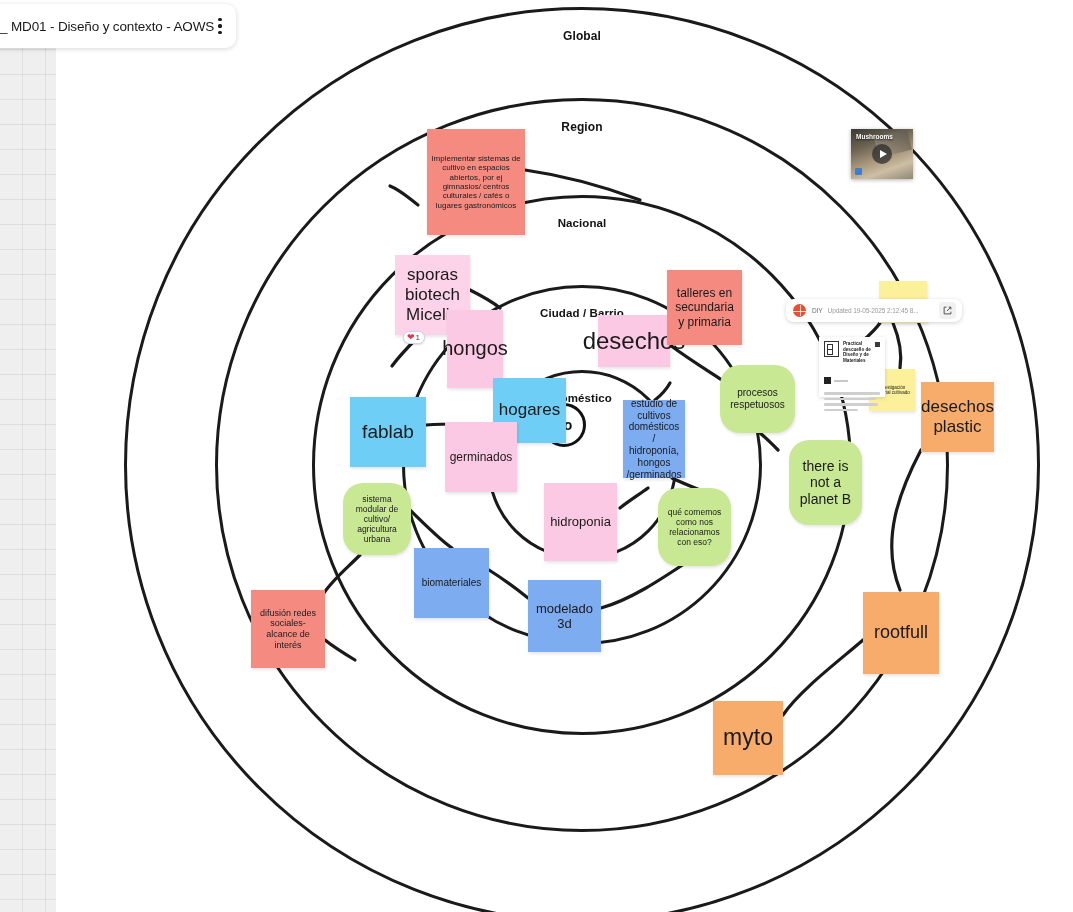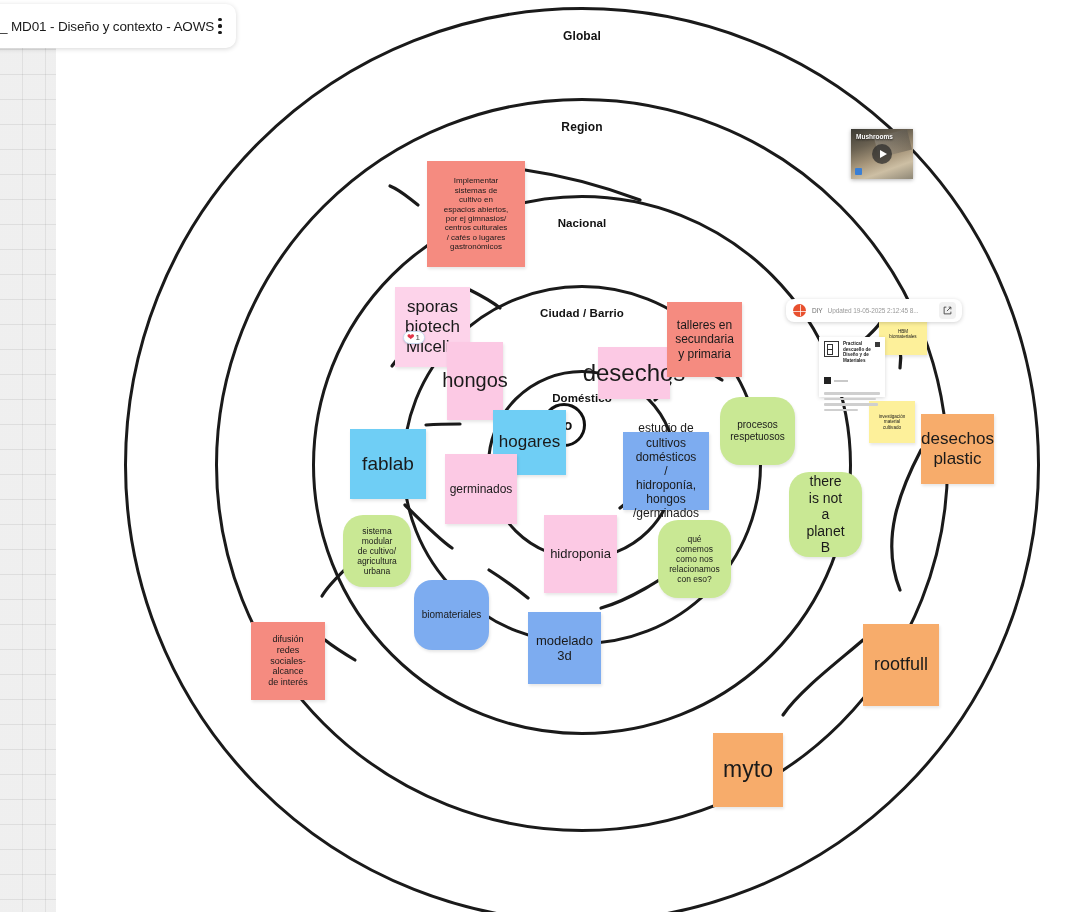--- a/index.html
+++ b/index.html
@@ -75,25 +75,24 @@
   #links { position: absolute; left: 0; top: 0; width: 1073px; height: 912px; pointer-events: none; }
   #links path { fill: none; stroke: #1a1a1a; stroke-width: 3.2px; stroke-linecap: round; }
 
   
   .note {
     position: absolute;
     display: flex; align-items: center; justify-content: center;
     text-align: center;
     color: #1a1a1a;
     line-height: 1.18;
-    padding: 16px;
+    padding: 4px;
     box-shadow: 1px 2px 3px rgba(0,0,0,0.10);
     word-wrap: break-word;
     z-index: 20;
-    margin-top: 32px;
   }
   .note.pink   { background: #fcc9e4; }
   .note.pink2  { background: #fdd3ea; }
   .note.blue   { background: #6fcef5; }
   .note.blue2  { background: #7dacf0; }
   .note.red    { background: #f58b80; }
   .note.green  { background: #c9e894; border-radius: 20px; }
   .note.orange { background: #f7ac6b; }
   .note.yellow { background: #fdf09a; }
 
@@ -262,27 +261,27 @@
 
   <div id="notes-layer">
       <div class="note red" style="left: 427px; top: 129px; width: 98px; height: 106px; font-size: 8px;">Implementar sistemas de cultivo en espacios abiertos, por ej gimnasios/ centros culturales / cafés o lugares gastronómicos</div>
       <div class="note pink2" style="left: 395px; top: 255px; width: 75px; height: 80px; font-size: 17px;">sporas biotech Micelio</div>
       <div class="note pink" style="left: 447px; top: 310px; width: 56px; height: 78px; font-size: 20px;">hongos</div>
       <div class="note pink" style="left: 598px; top: 315px; width: 72px; height: 52px; font-size: 24px;">desechos</div>
       <div class="note red" style="left: 667px; top: 270px; width: 75px; height: 75px; font-size: 12px;">talleres en secundaria y primaria</div>
       <div class="note blue" style="left: 493px; top: 378px; width: 73px; height: 65px; font-size: 17px;">hogares</div>
       <div class="note pink" style="left: 445px; top: 422px; width: 72px; height: 70px; font-size: 12px;">germinados</div>
       <div class="note blue" style="left: 350px; top: 397px; width: 76px; height: 70px; font-size: 19px;">fablab</div>
-      <div class="note blue2" style="left: 623px; top: 400px; width: 86px; height: 78px; font-size: 12px;">estudio de cultivos domésticos / hidroponía, hongos /germinados</div>
+      <div class="note blue2" style="left: 623px; top: 400px; width: 62px; height: 78px; font-size: 10px;">estudio de cultivos domésticos / hidroponía, hongos /germinados</div>
       <div class="note green" style="left: 720px; top: 365px; width: 75px; height: 68px; font-size: 10px;">procesos respetuosos</div>
       <div class="note green" style="left: 789px; top: 440px; width: 73px; height: 85px; font-size: 14px;">there is not a planet B</div>
       <div class="note green" style="left: 343px; top: 483px; width: 68px; height: 72px; font-size: 8.5px;">sistema modular de cultivo/ agricultura urbana</div>
       <div class="note pink" style="left: 544px; top: 483px; width: 73px; height: 78px; font-size: 13px;">hidroponia</div>
       <div class="note green" style="left: 658px; top: 488px; width: 73px; height: 78px; font-size: 8.5px;">qué comemos como nos relacionamos con eso?</div>
-      <div class="note blue2" style="left: 414px; top: 548px; width: 75px; height: 70px; font-size: 10px; border-radius: 18px;">biomateriales</div>
+      <div class="note blue2" style="left: 414px; top: 548px; width: 75px; height: 70px; font-size: 10px;">biomateriales</div>
       <div class="note blue2" style="left: 528px; top: 580px; width: 73px; height: 72px; font-size: 13px;">modelado 3d</div>
       <div class="note red" style="left: 251px; top: 590px; width: 74px; height: 78px; font-size: 9px;">difusión redes sociales- alcance de interés</div>
       <div class="note orange" style="left: 921px; top: 382px; width: 73px; height: 70px; font-size: 17px;">desechos plastic</div>
       <div class="note orange" style="left: 863px; top: 592px; width: 76px; height: 82px; font-size: 18px;">rootfull</div>
       <div class="note orange" style="left: 713px; top: 701px; width: 70px; height: 74px; font-size: 23px;">myto</div>
       <div class="note yellow" style="left: 879px; top: 281px; width: 48px; height: 42px; font-size: 4.6px;">HBM biomateriales</div>
       <div class="note yellow" style="left: 869px; top: 369px; width: 46px; height: 42px; font-size: 4.6px;">investigación material cultivado</div>
     </div>
 
   <div class="reaction" id="reaction" style="left: 403px; top: 331px;">

